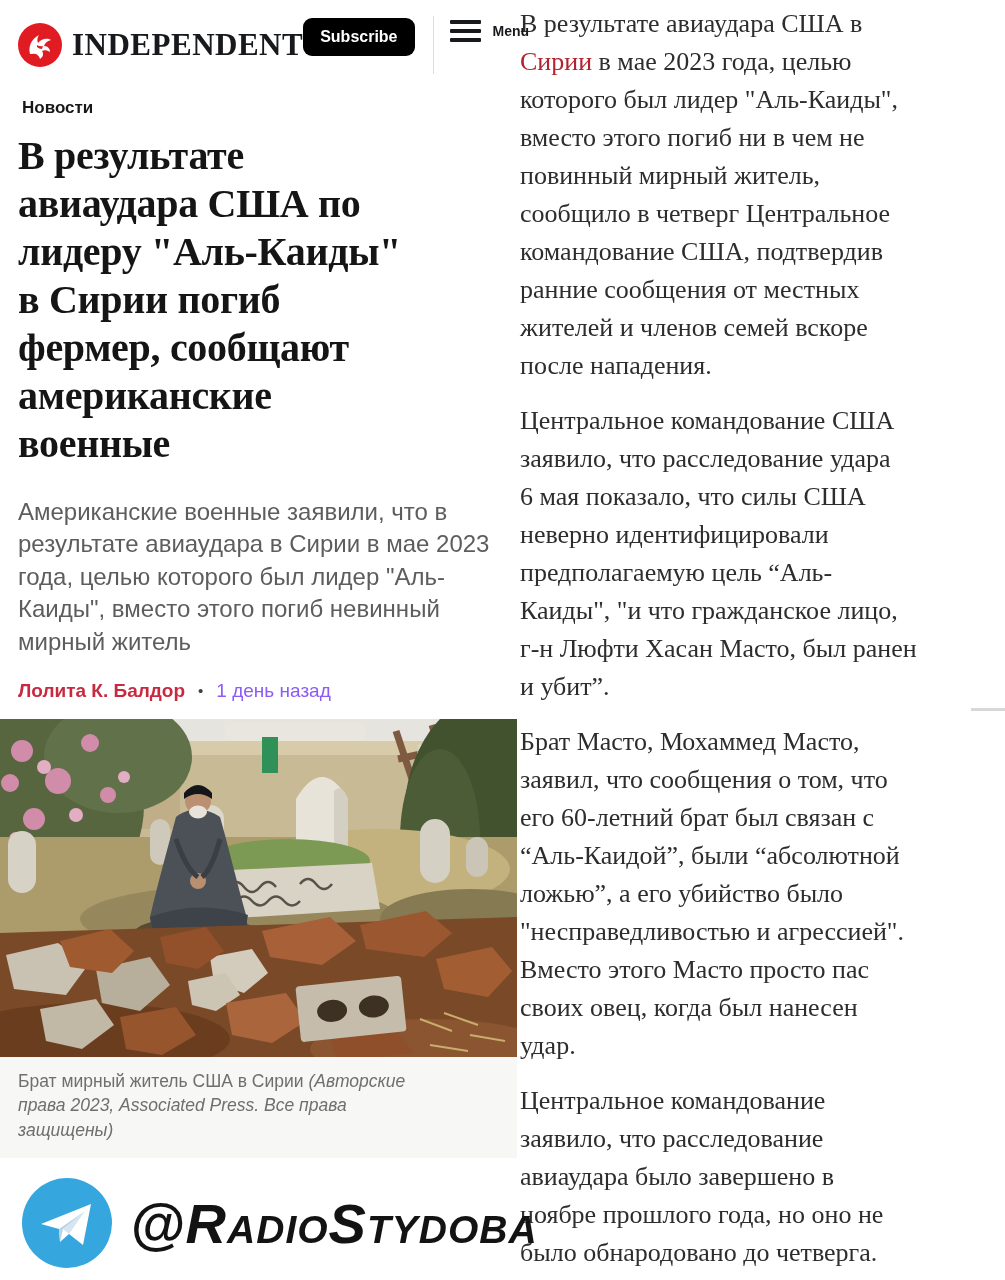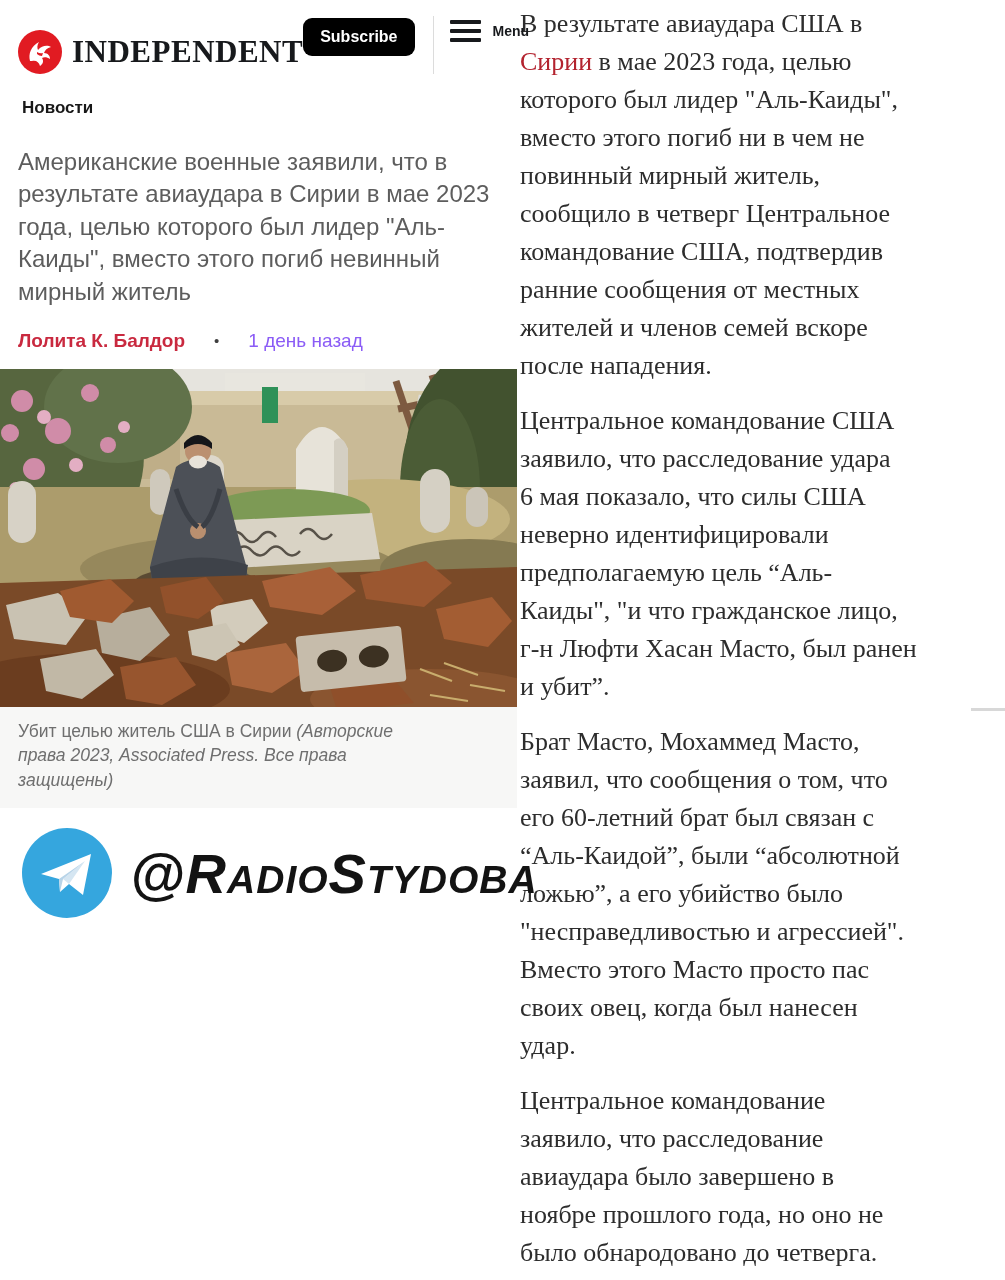--- a/index.html
+++ b/index.html
@@ -9,21 +9,21 @@
     background:#ffffff;
     font-family:"Liberation Sans","DejaVu Sans",sans-serif;
     overflow:hidden; position:relative;
   }
   .page { display:flex; width:1005px; height:1280px; }
 
   
   .left-col { width:517px; flex:0 0 517px; position:relative; }
 
   .masthead {
-    display:flex; align-items:flex-end;
+    display:flex; align-items:center;
     padding:16px 14px 8px 18px;
   }
   .brand { display:flex; align-items:center; gap:10px; text-decoration:none; cursor:pointer; }
   .logo-circle { width:44px; height:44px; display:block; }
   .brand-text {
     font-family:"Liberation Serif","DejaVu Serif",serif;
     font-size:31px; font-weight:600; color:#17191c; letter-spacing:.5px;
   }
   .header-right { margin-left:auto; display:flex; align-items:flex-start; }
   .subscribe-btn {
@@ -45,21 +45,21 @@
     margin:14px 0 0; padding:0 18px;
     font-family:"Liberation Serif","DejaVu Serif",serif;
     font-size:40px; line-height:1.2; font-weight:700; color:#151515;
     letter-spacing:-0.3px; white-space:pre-line;
   }
   .standfirst {
     margin:28px 0 16px; padding:0 18px;
     font-size:24px; line-height:1.35; color:#5d5d5d; white-space:pre-line;
   }
   .byline {
-    display:flex; align-items:center; gap:29px;
+    display:flex; align-items:center; gap:13px;
     padding:0 18px; margin-top:22px; font-size:19px;
   }
   .author { color:#c9293f; font-weight:700; text-decoration:none; cursor:pointer; }
   .dot { color:#3f3f3f; font-size:15px; }
   .published { color:#8b5cf6; }
 
   .photo { width:517px; height:338px; margin-top:17px; background:#9a8a66; }
   .photo svg { display:block; width:517px; height:338px; }
 
   .caption {
@@ -119,20 +119,27 @@
               <i></i>
               <i></i>
             </span>
           <span class="menu-label">Menu</span>
         </div>
       </div>
     </header>
 
     <div class="section-label">Новости</div>
 
+    <h1 class="headline">В результате
+авиаудара США по
+лидеру "Аль-Каиды"
+в Сирии погиб
+фермер, сообщают
+американские
+военные</h1>
 
     <p class="standfirst">Американские военные заявили, что в
 результате авиаудара в Сирии в мае 2023
 года, целью которого был лидер "Аль-
 Каиды", вместо этого погиб невинный
 мирный житель</p>
 
     <div class="byline">
       <a class="author">Лолита К. Балдор</a>
       <span class="dot">•</span>
@@ -235,21 +242,21 @@
 
         <g stroke="#c9ad6d" stroke-width="2">
           <line x1="420" y1="300" x2="452" y2="312"></line>
             <line x1="444" y1="294" x2="478" y2="306"></line>
           <line x1="470" y1="316" x2="505" y2="322"></line>
             <line x1="430" y1="326" x2="468" y2="332"></line>
         </g>
       </svg>
     </figure>
 
-    <figcaption class="caption"><span>Убит целью житель США в Сирии </span><span class="credit">(Авторские
+    <figcaption class="caption"><span>Брат мирный житель США в Сирии </span><span class="credit">(Авторские
 права 2023, Associated Press. Все права
 защищены)</span></figcaption>
 
     <div class="watermark">
       <span class="tg-icon">
         <svg viewBox="0 0 90 90">
           <circle cx="45" cy="45" r="45" fill="#35a6de"></circle>
           <path d="M19,46 L69,26 L61,67 L47,56 L38,64 L37,51 Z" fill="#ffffff"></path>
           <path d="M47,56 L41,51 L63,33 Z" fill="#d5e6f2"></path>
           <path d="M38,64 L37,51 L63,33 L41,51 Z" fill="#b8d4e8"></path>

